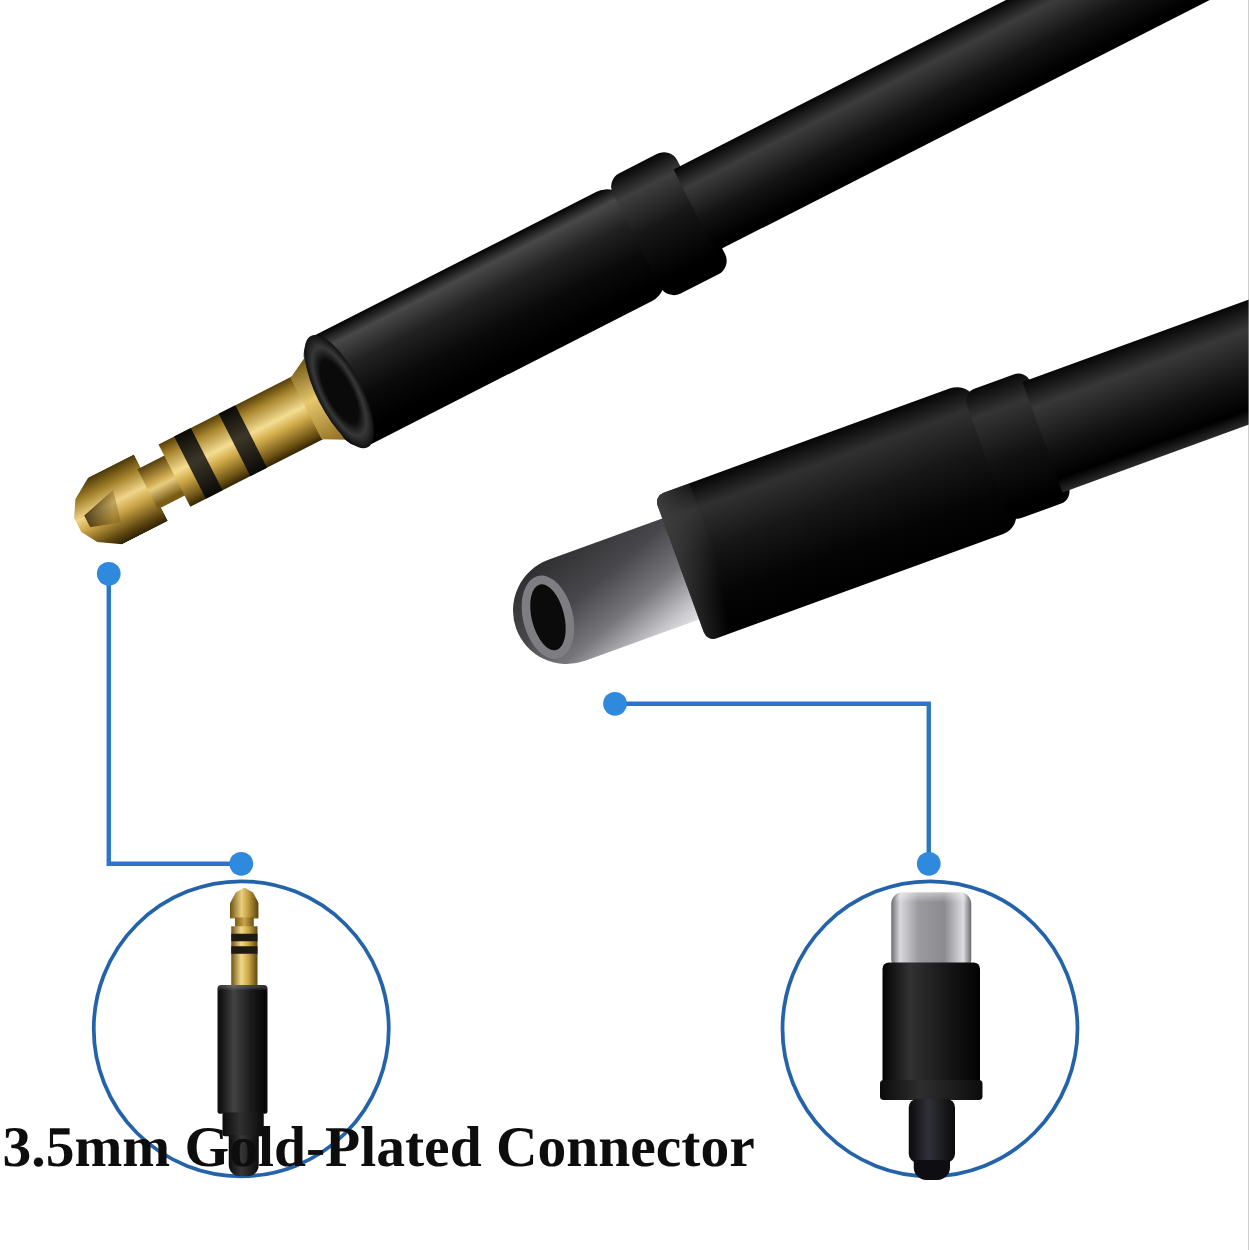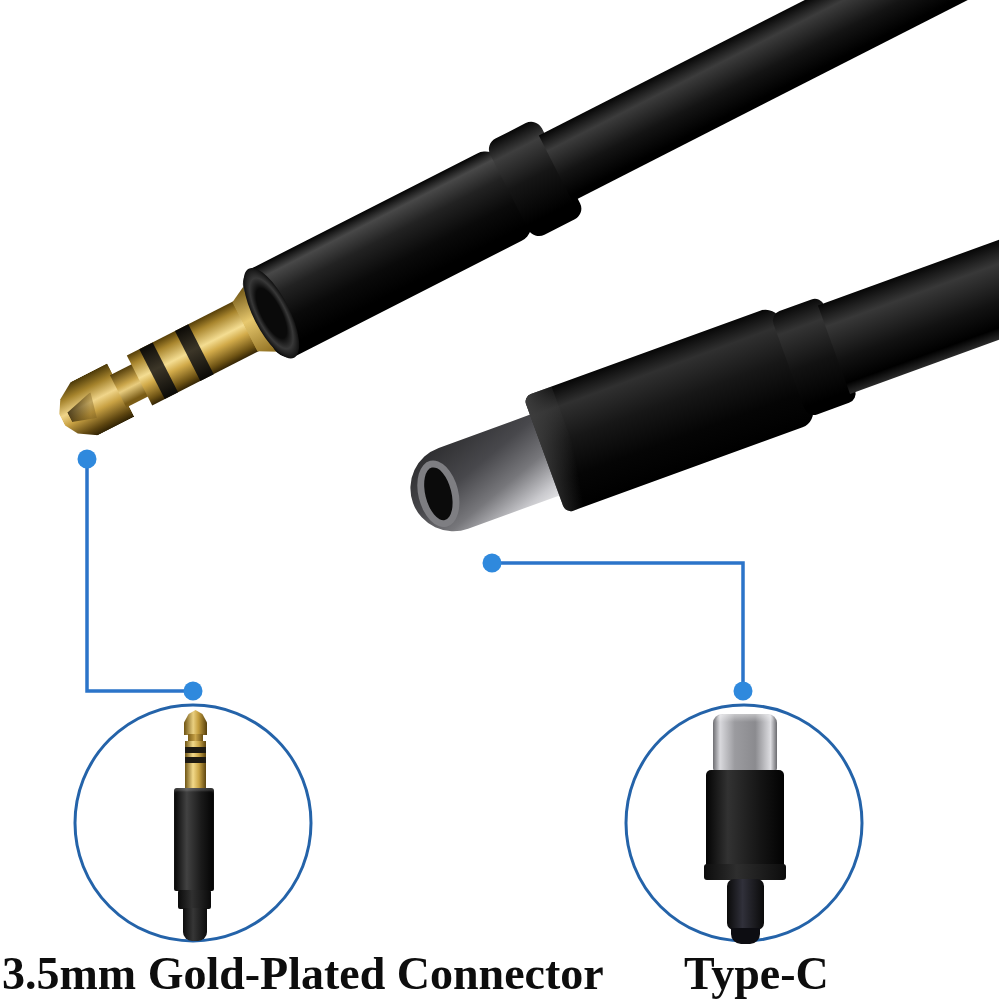--- a/index.html
+++ b/index.html
@@ -93,21 +93,21 @@
   .mu-body{left:706px;top:770px;width:78px;height:109px;border-radius:5px 5px 3px 3px;
     background:linear-gradient(90deg,#030303,#323232 28%,#141414 70%,#020202);}
   .mu-flange{left:704px;top:864px;width:82px;height:16px;border-radius:3px;
     background:linear-gradient(90deg,#0c0c0c,#2e2e2e 40%,#0c0c0c);}
   .mu-relief{left:727px;top:879px;width:37px;height:51px;border-radius:7px;
     background:linear-gradient(90deg,#0a0a0a,#30303a 42%,#0a0a0a);}
   .mu-stub{left:731px;top:928px;width:29px;height:16px;border-radius:0 0 10px 10px;
     background:#0d0d12;}
 
   
-  .caption{position:absolute;top:951px;height:49px;color:var(--label-color);
+  .caption{position:absolute;top:895px;height:49px;color:var(--label-color);
     font-weight:bold;font-size:46px;line-height:1.0;white-space:nowrap;
     font-family:"Liberation Serif","DejaVu Serif",serif;}
   .caption-left{left:2px;}
   .caption-right{left:684px;}
 </style>
 </head>
 <body>
 
 <div class="scene">
 
@@ -160,14 +160,13 @@
 
   <div>
     <div class="mu-tip"></div>
     <div class="mu-body"></div>
     <div class="mu-flange"></div>
     <div class="mu-relief"></div>
     <div class="mu-stub"></div>
   </div>
 
   <div class="caption caption-left">3.5mm Gold-Plated Connector</div>
-  <div class="caption caption-right">Type-C</div>
 </div>
 
 </body></html>

